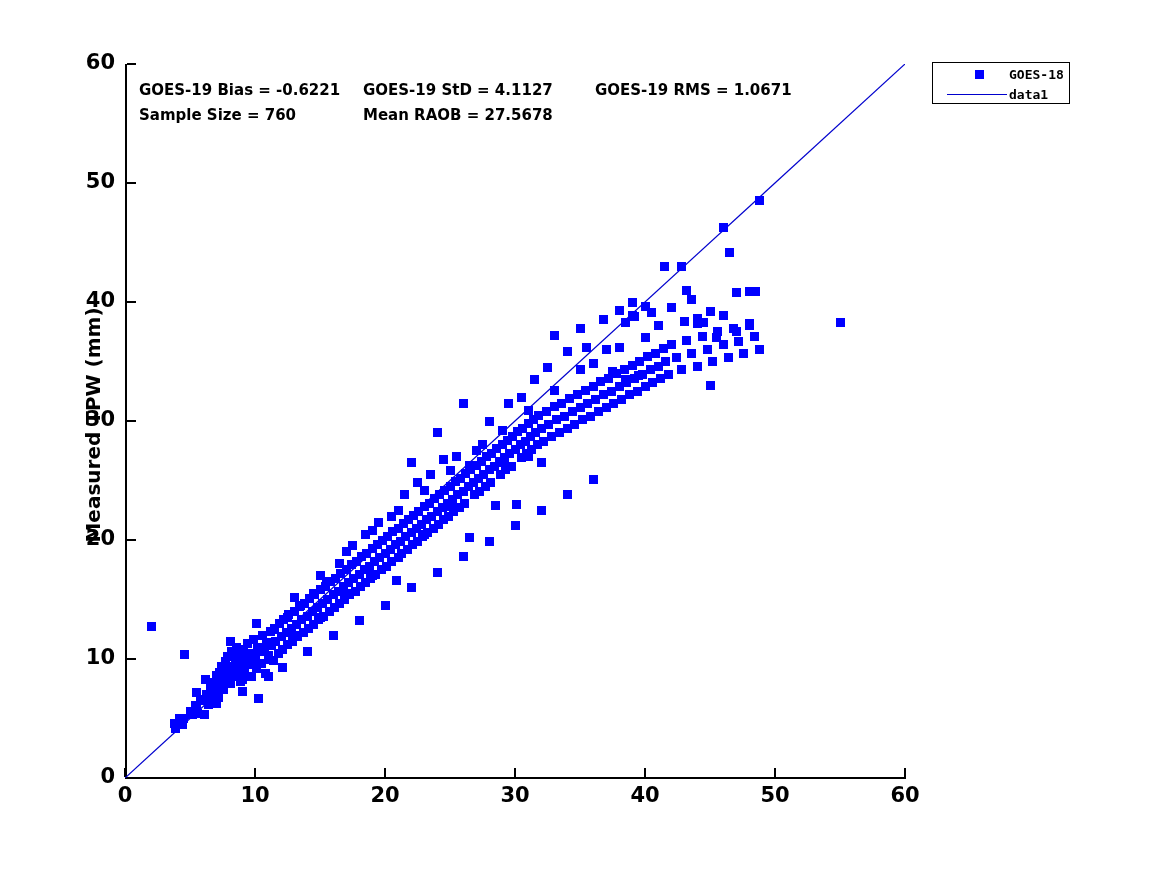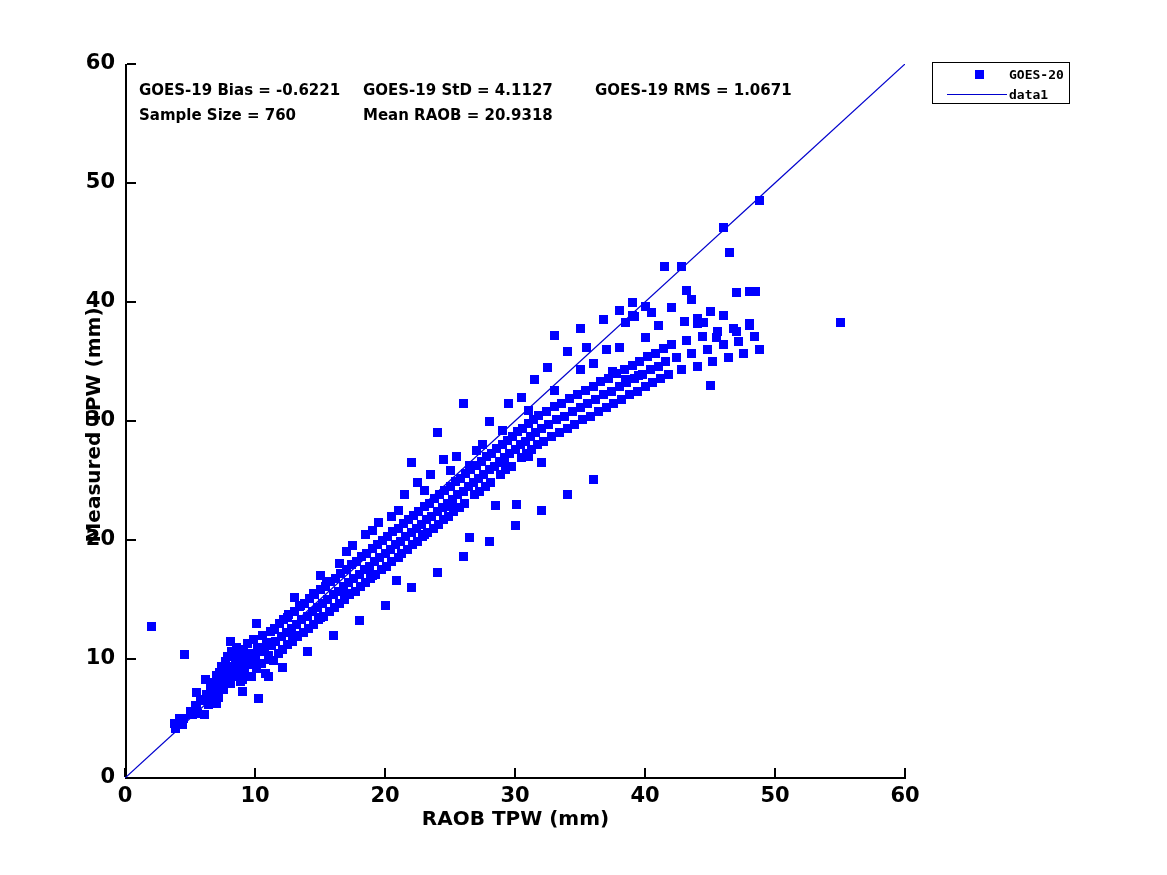--- a/index.html
+++ b/index.html
@@ -639,33 +639,32 @@
         <div class="marker" style="left: 242.5px; top: 507.2px; background: rgb(0, 0, 255);"></div>
         <div class="marker" style="left: 216.5px; top: 525.05px; background: rgb(0, 0, 255);"></div>
         <div class="marker" style="left: 190.5px; top: 548.85px; background: rgb(0, 0, 255);"></div>
         <div class="marker" style="left: 164.5px; top: 566.7px; background: rgb(0, 0, 255);"></div>
         <div class="marker" style="left: 138.5px; top: 590.5px; background: rgb(0, 0, 255);"></div>
         <div class="marker" style="left: 112.5px; top: 610.73px; background: rgb(0, 0, 255);"></div>
         <div class="marker" style="left: 86.5px; top: 632.15px; background: rgb(0, 0, 255);"></div>
       </div>
   </div>
 
-  <div id="xlabel">RAOB TPW (mm)</div>
   <div id="ylabel">Measured TPW (mm)</div>
 
   <div class="stat-text" style="left:139px; top:81px;">GOES-19 Bias = -0.6221</div>
   <div class="stat-text" style="left:363px; top:81px;">GOES-19 StD = 4.1127</div>
   <div class="stat-text" style="left:595px; top:81px;">GOES-19 RMS = 1.0671</div>
   <div class="stat-text" style="left:139px; top:106px;">Sample Size = 760</div>
-  <div class="stat-text" style="left:363px; top:106px;">Mean RAOB = 20.9318</div>
+  <div class="stat-text" style="left:363px; top:106px;">Mean RAOB = 27.5678</div>
 
   <div id="legend">
     <div class="legend-row" id="legend-row-scatter">
       <span id="legend-marker"></span>
-      <span class="legend-label">GOES-20</span>
+      <span class="legend-label">GOES-18</span>
     </div>
     <div class="legend-row" id="legend-row-line">
       <span id="legend-line"></span>
       <span class="legend-label">data1</span>
     </div>
   </div>
 
 </div>
 
 </body></html>

